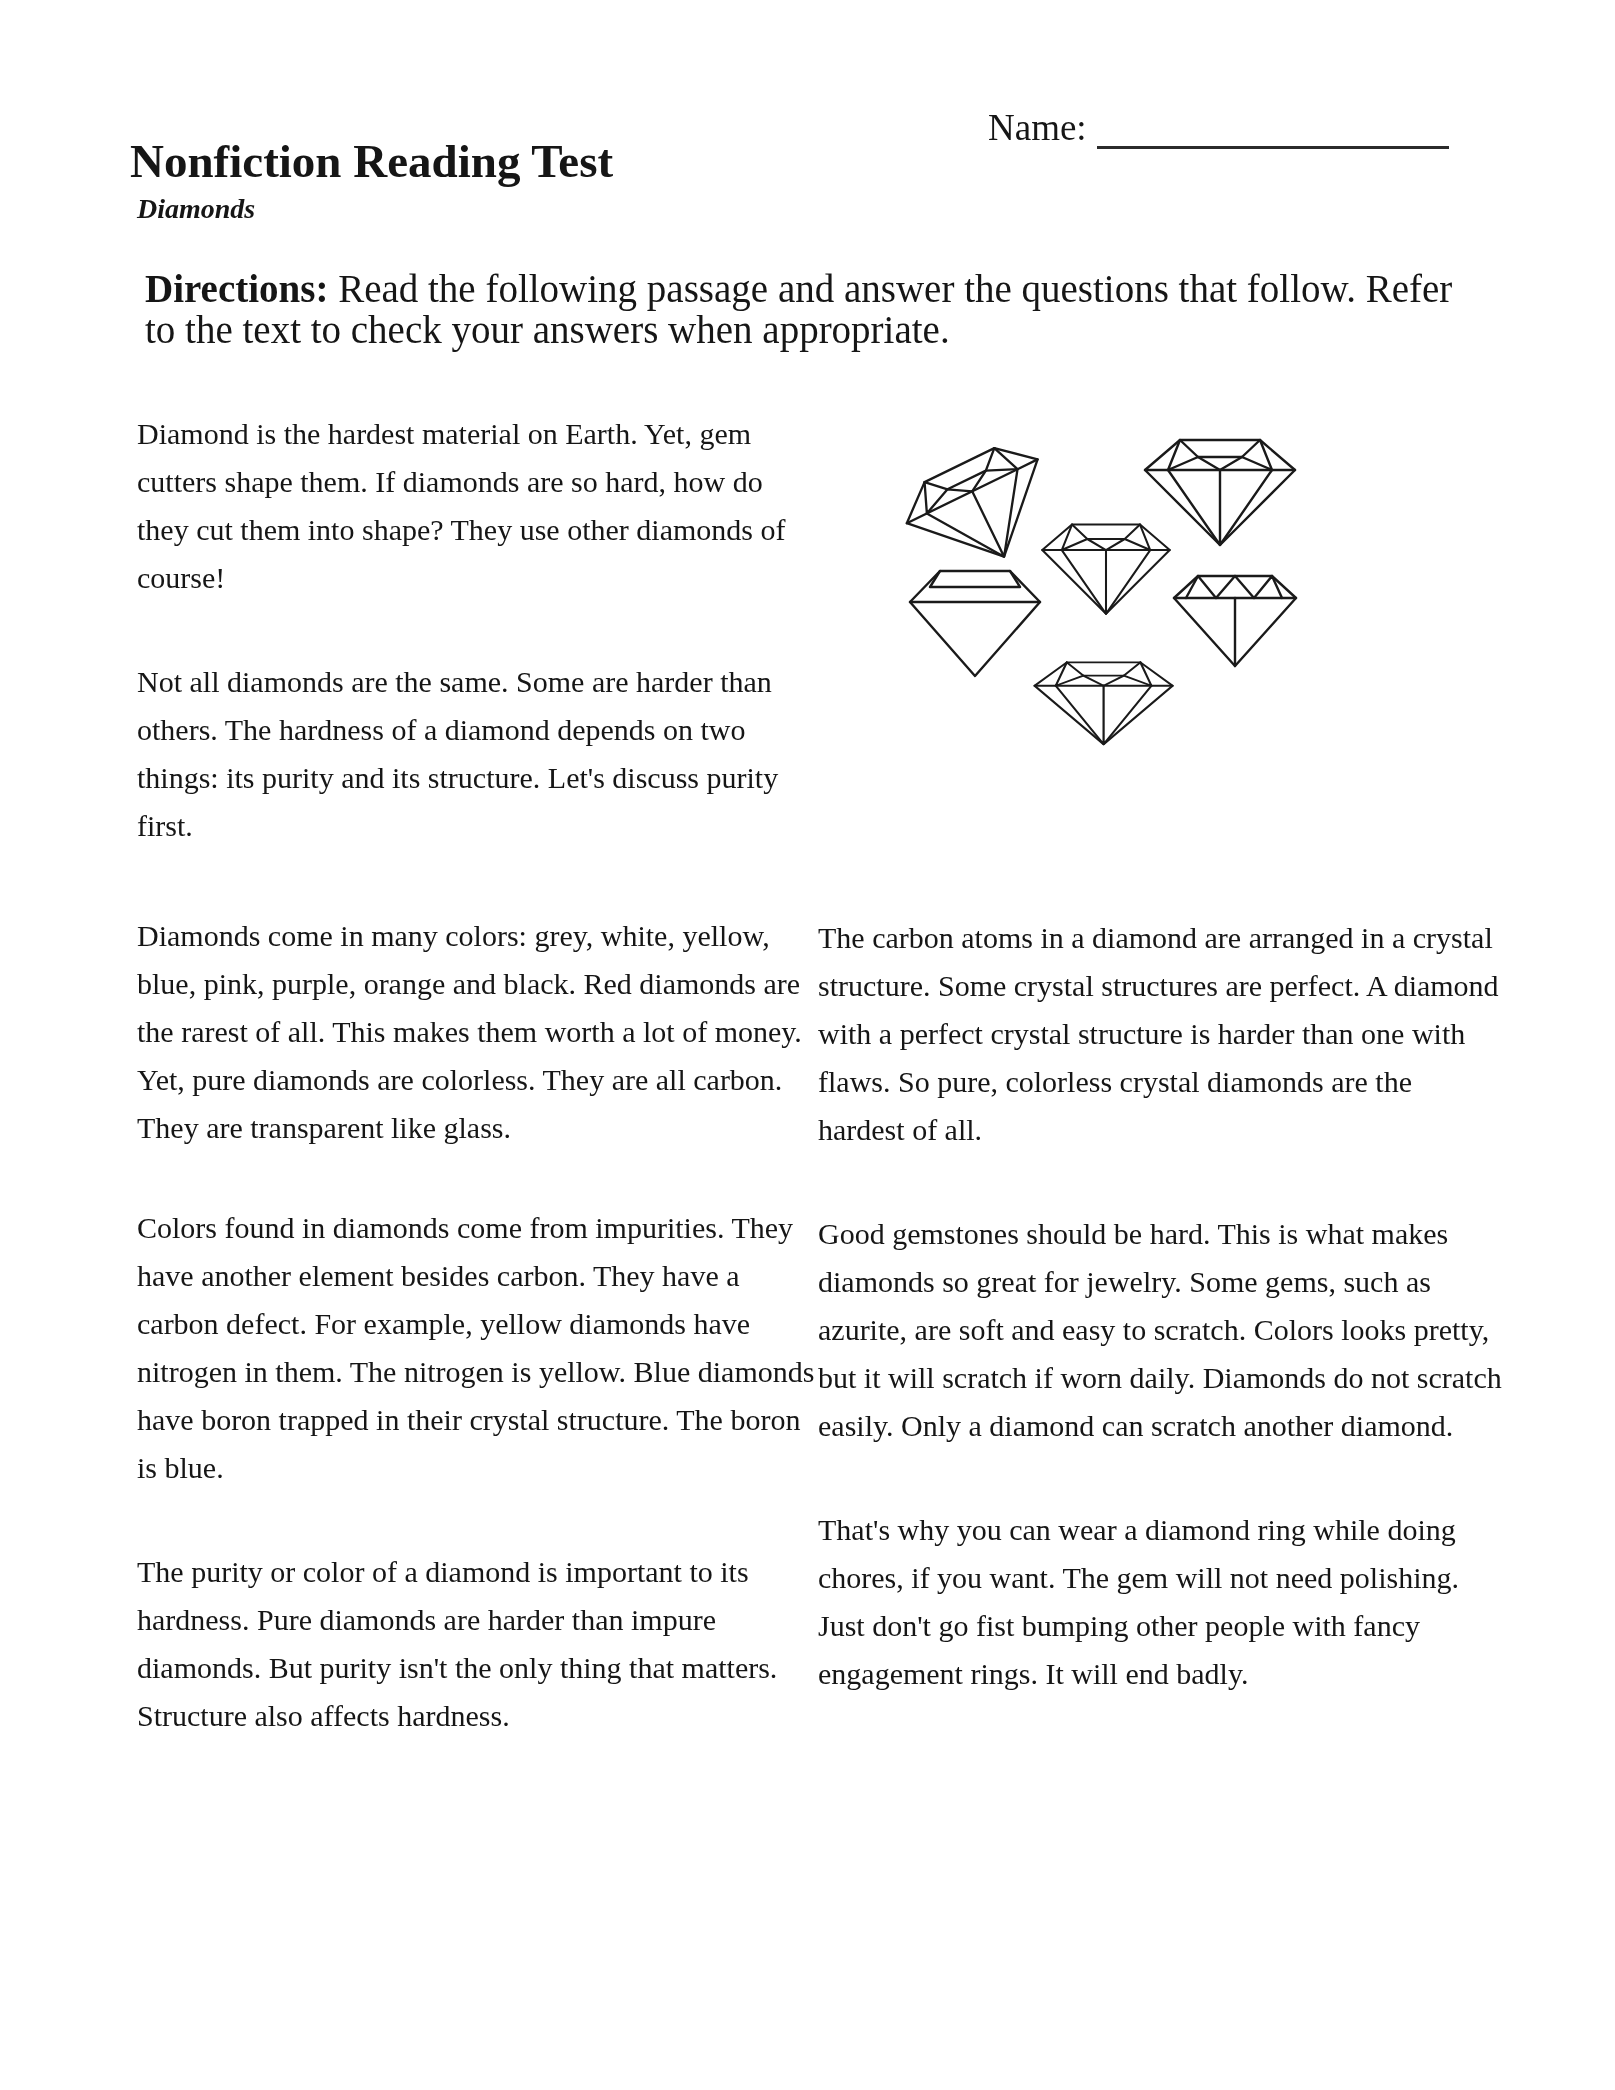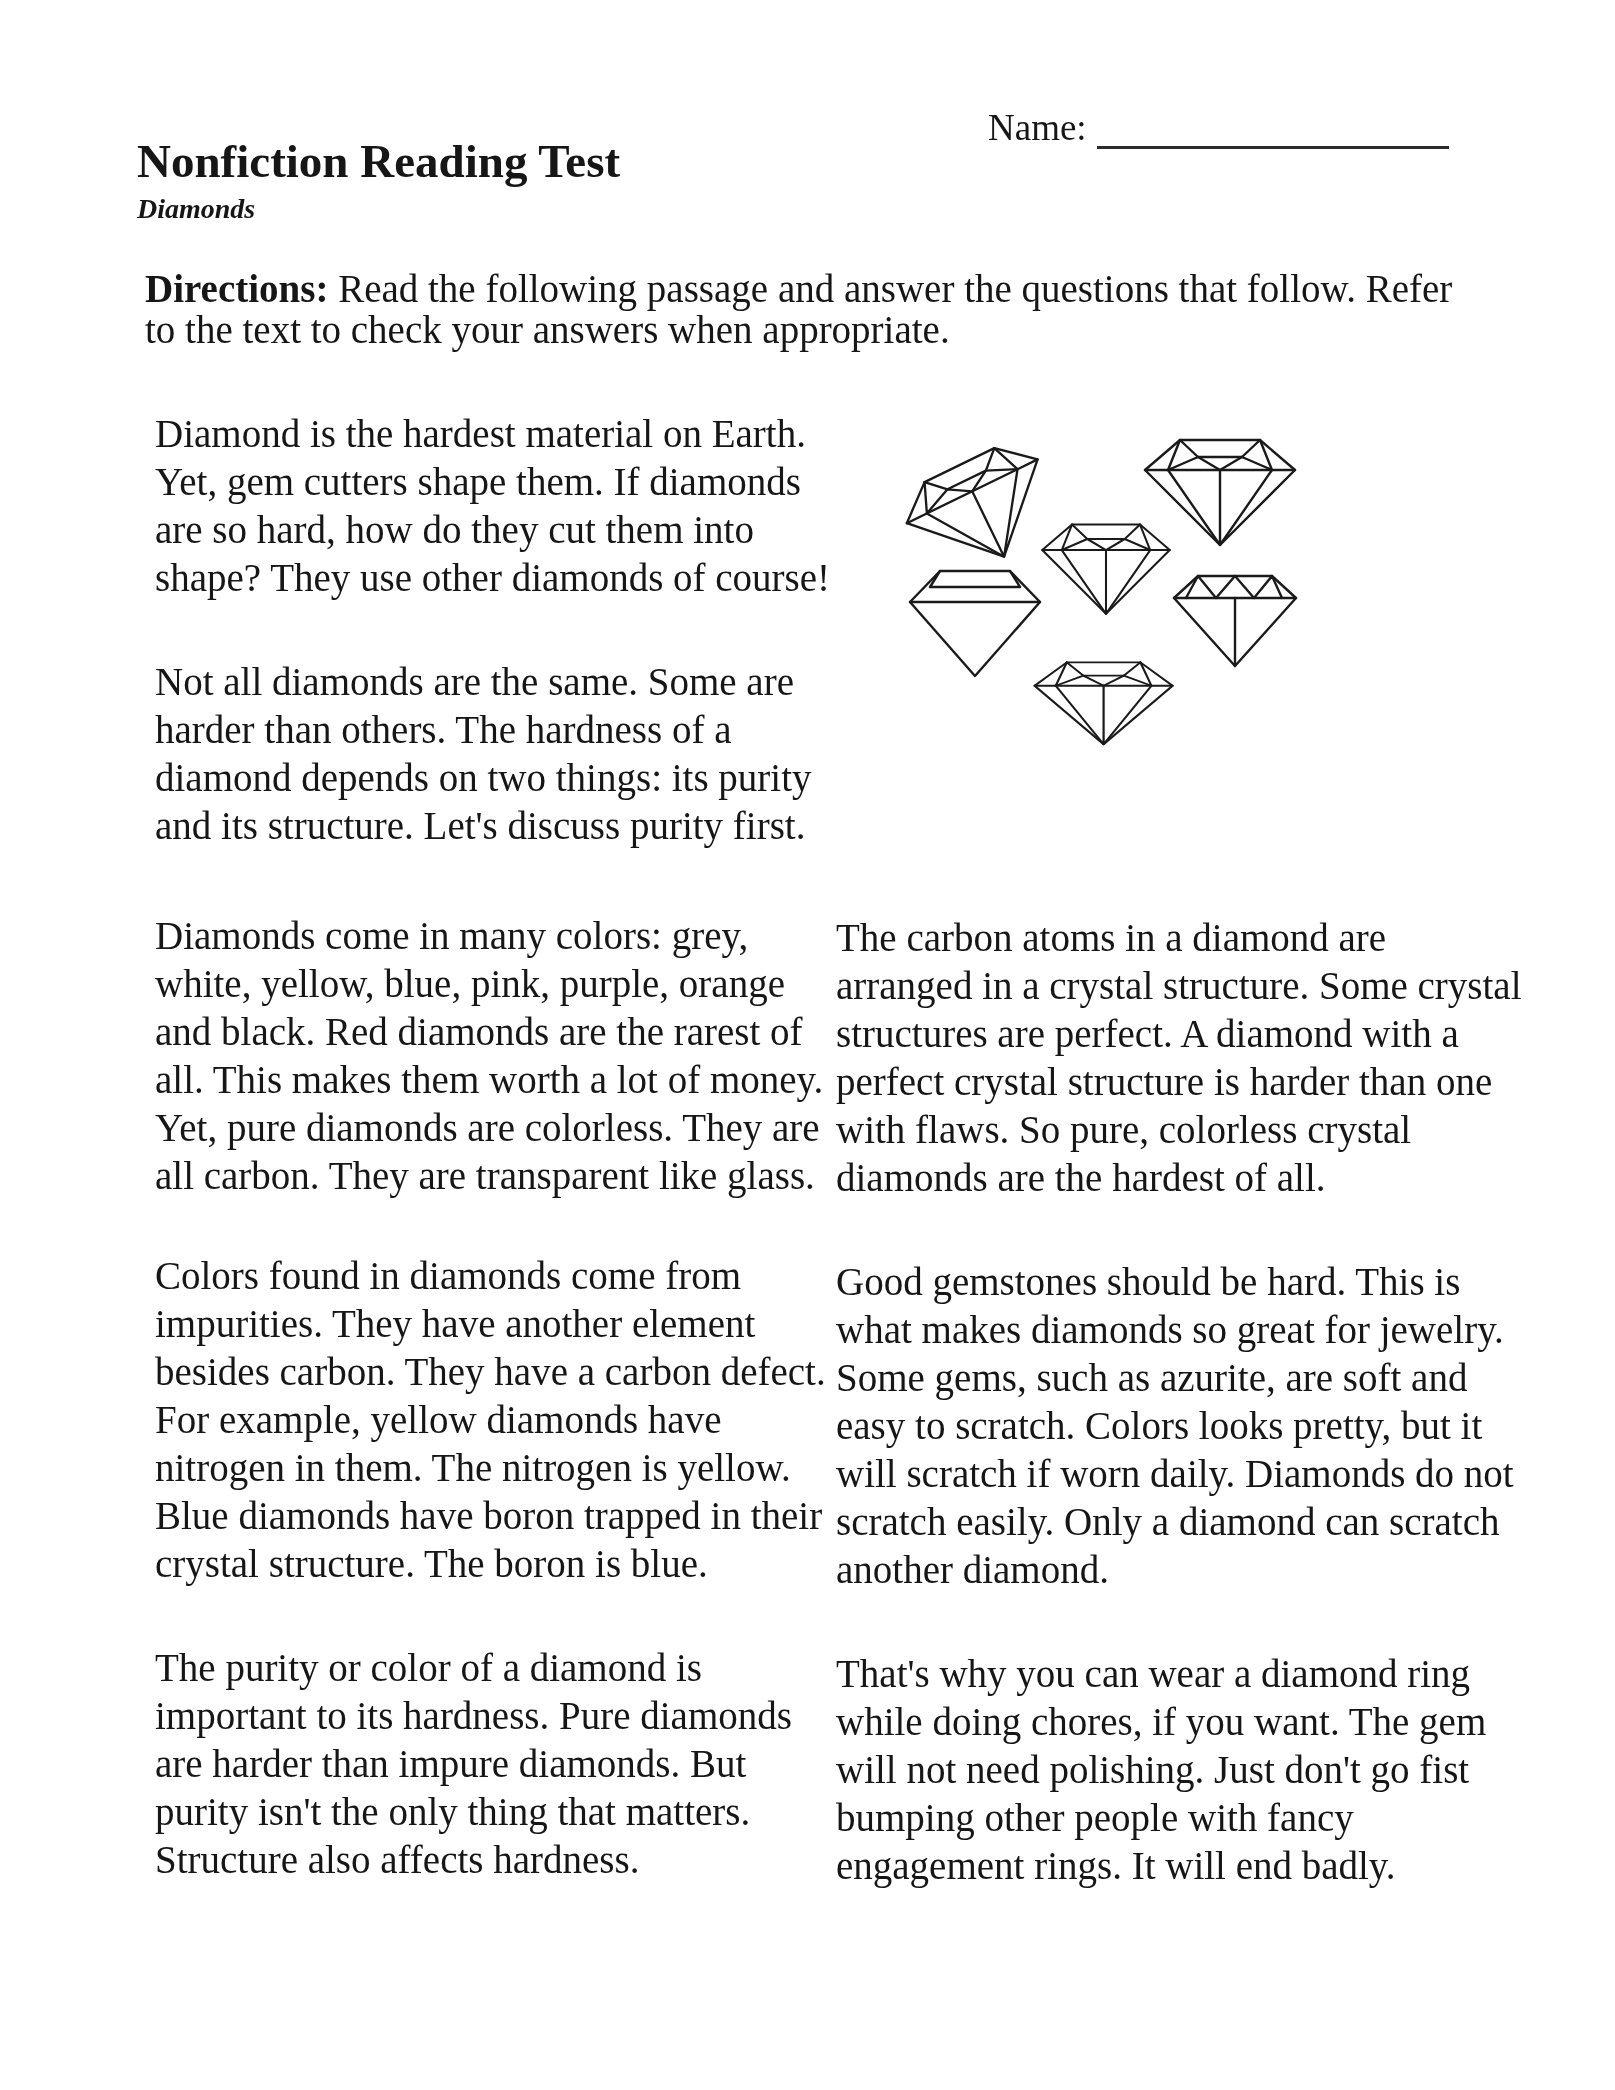--- a/index.html
+++ b/index.html
@@ -15,35 +15,35 @@
   }
   .name-row{
     position:absolute;left:988px;top:106px;
     font-size:37px;white-space:nowrap;
   }
   .name-line{
     display:inline-block;width:352px;height:36px;
     border-bottom:3px solid #2b2b2b;margin-left:10px;vertical-align:bottom;
   }
   .title{
-    position:absolute;left:137px;top:136px;margin:0;
+    position:absolute;left:130px;top:136px;margin:0;
     font-size:47px;font-weight:700;line-height:1.1;
   }
   .subtitle{
     position:absolute;left:137px;top:194px;margin:0;
     font-size:28px;font-weight:700;font-style:italic;line-height:1.1;
   }
   .directions{
     position:absolute;left:137px;top:260px;width:1340px;margin:8px;
     font-size:39px;line-height:41px;
   }
   .illustration{
     position:absolute;left:888px;top:420px;width:436px;height:334px;
   }
-  .col{position:absolute;font-size:39px;line-height:48px;margin-left:18px;}
+  .col{position:absolute;font-size:30px;line-height:48px;}
   .col-left{left:137px;top:410px;width:682px;}
   .col-right{left:818px;top:914px;width:688px;}
   .para{margin:0;}
   .p1{margin-bottom:56px;}
   .p2{margin-bottom:62px;}
   .p3{margin-bottom:52px;}
   .p4{margin-bottom:56px;}
   .r1{margin-bottom:56px;}
   .r2{margin-bottom:56px;}
 </style>

